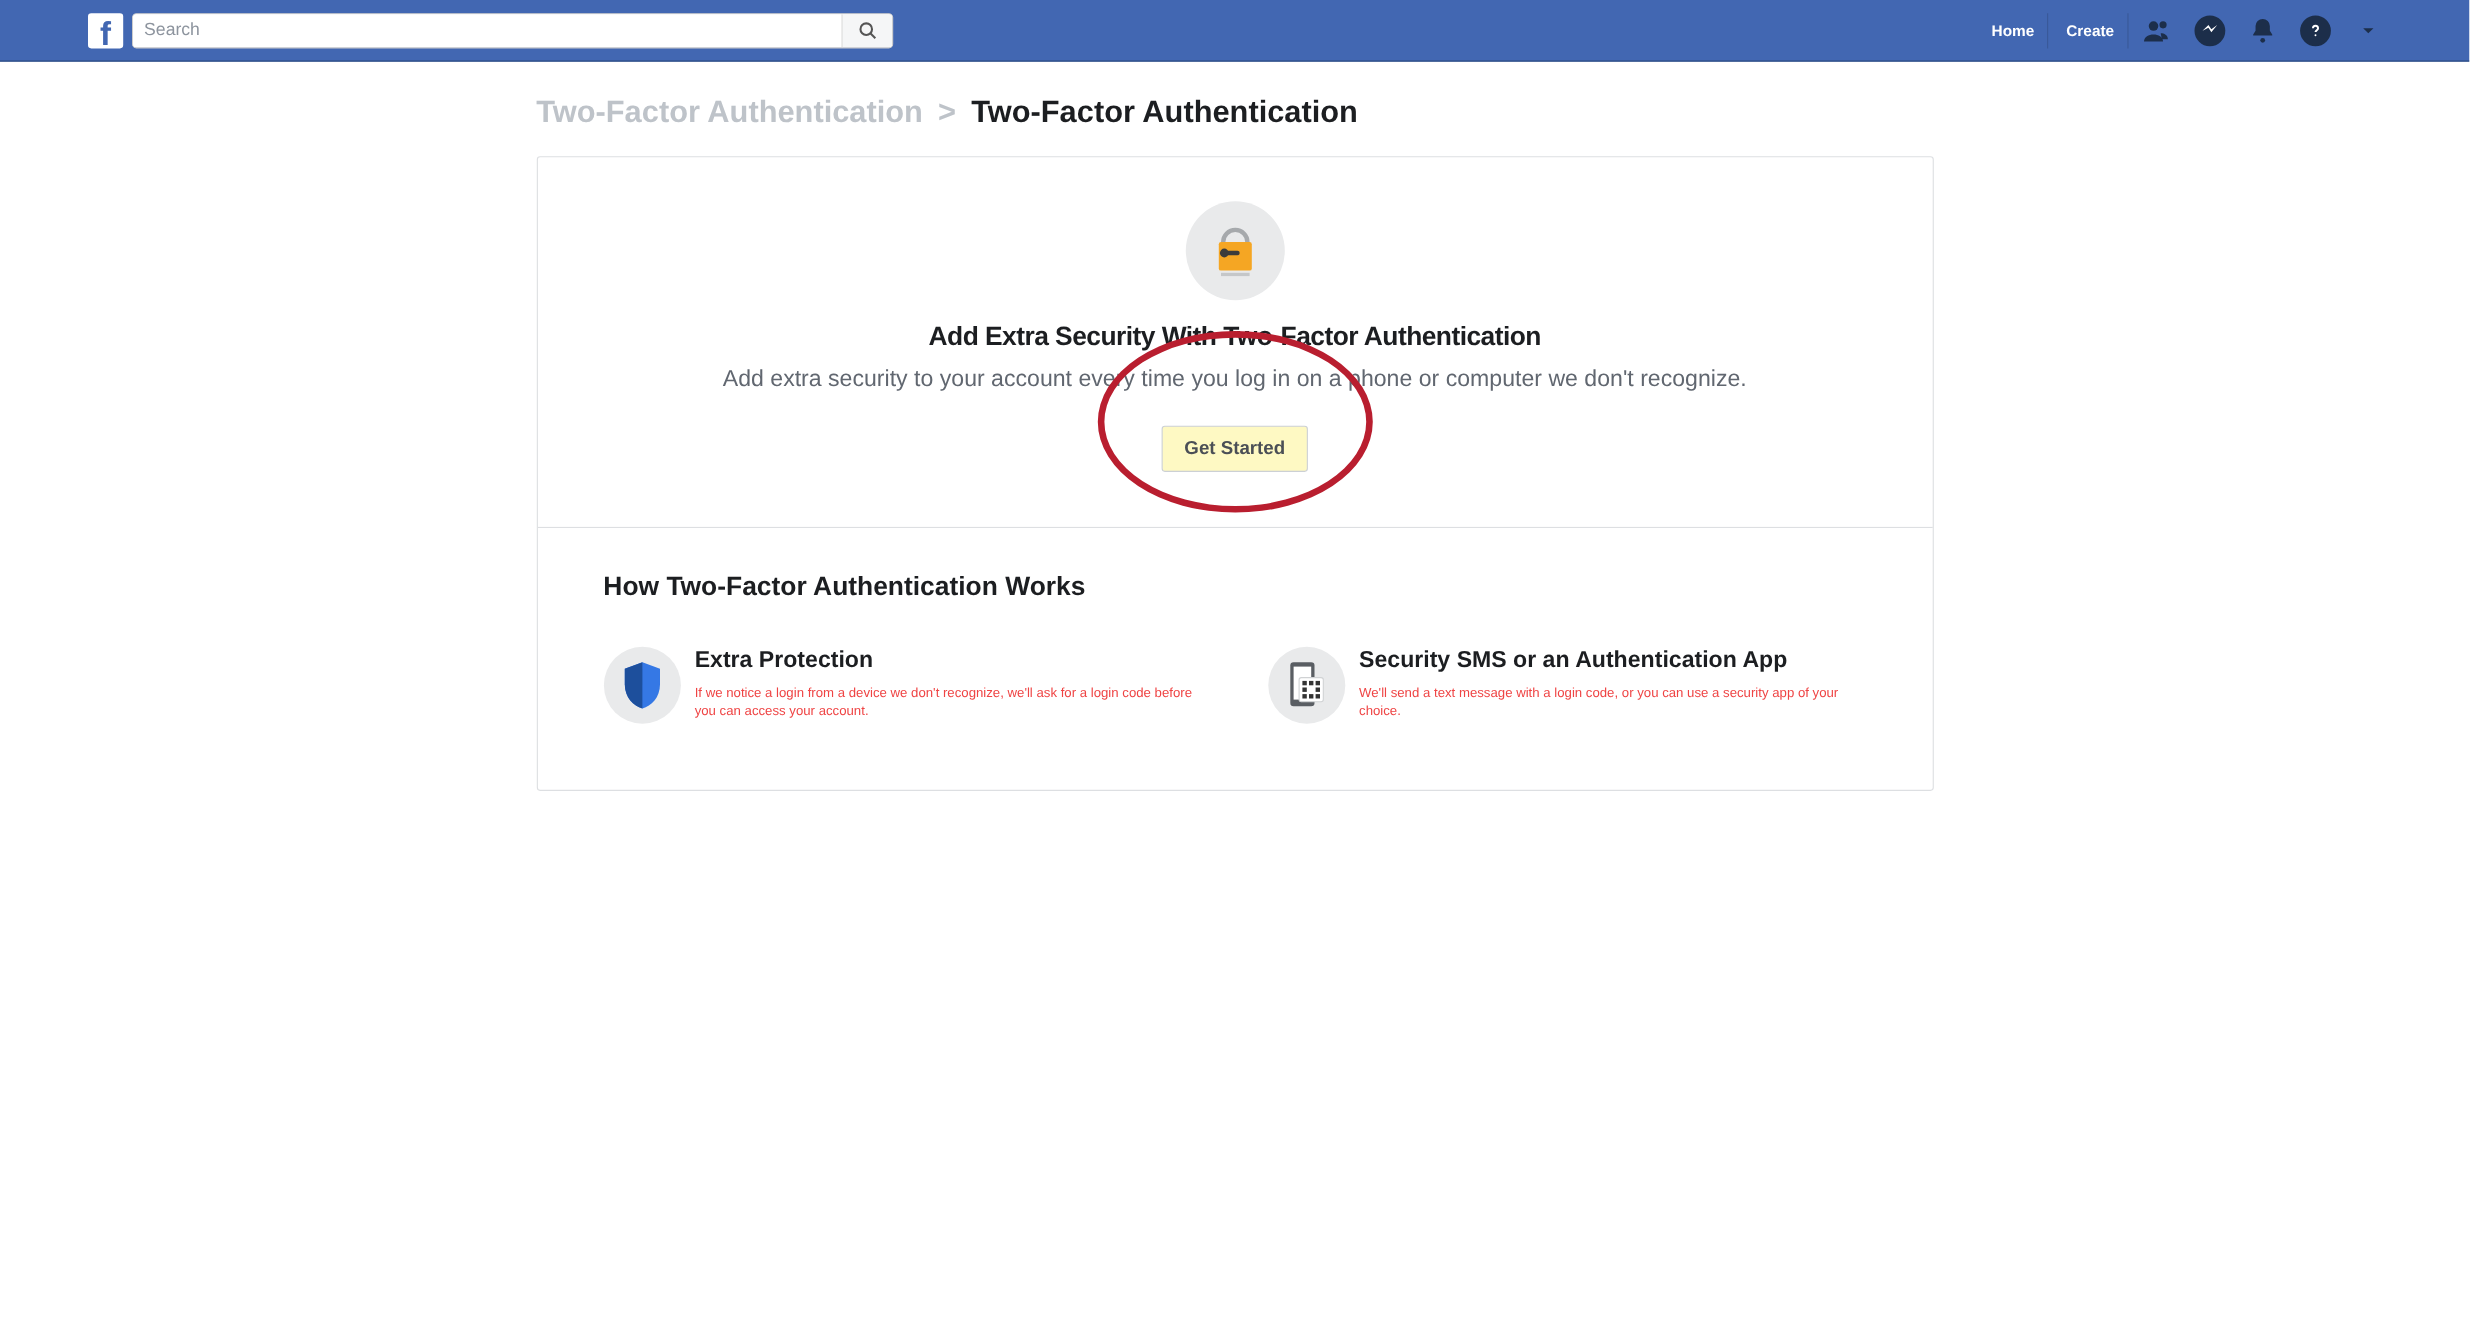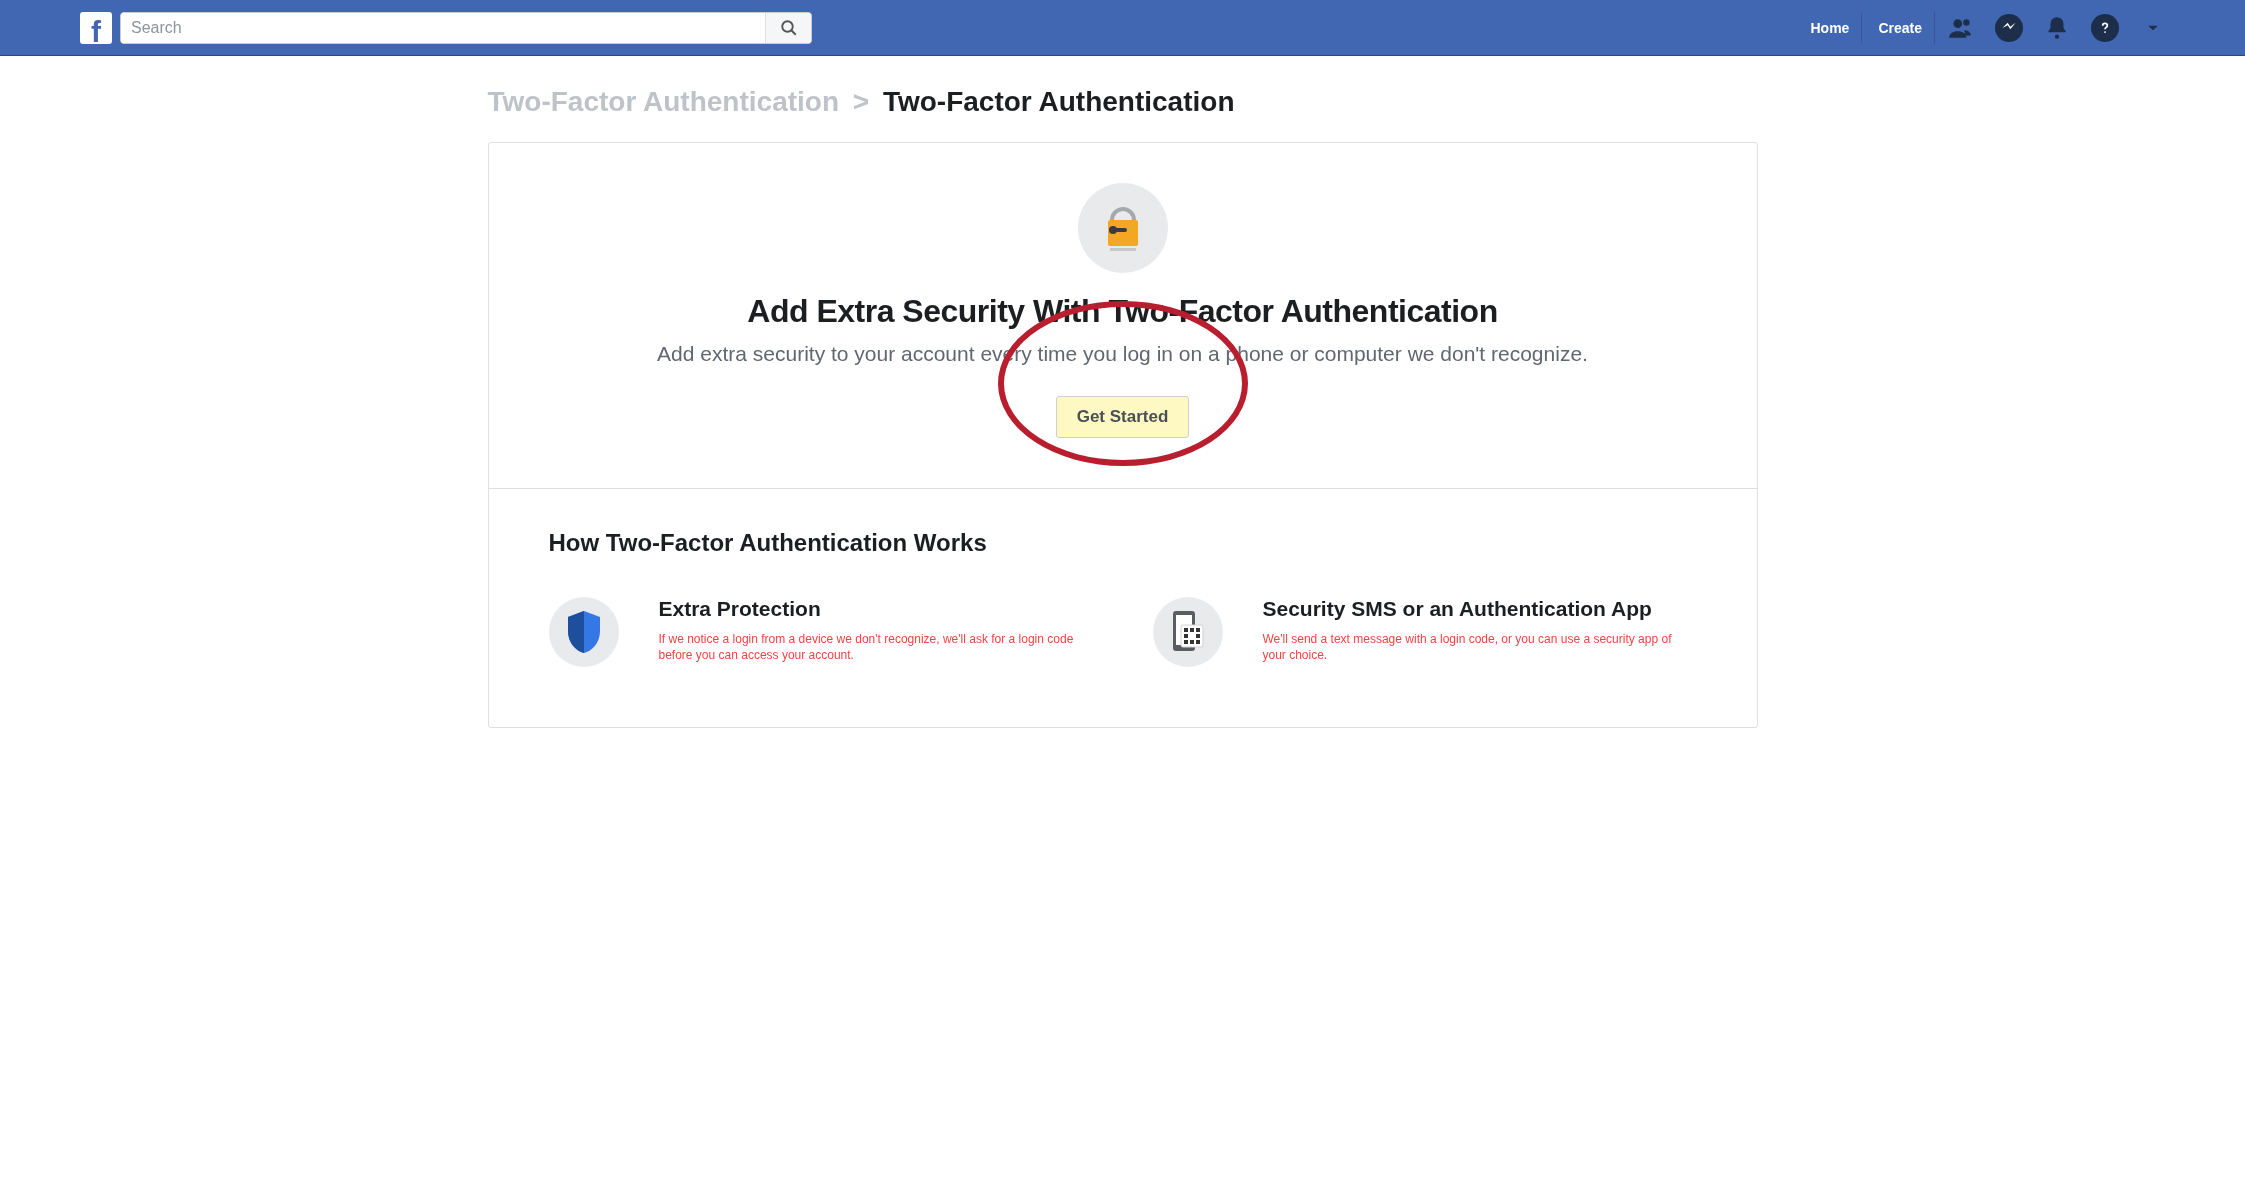--- a/index.html
+++ b/index.html
@@ -57,37 +57,37 @@
     
     .panel { border: 1px solid #dddfe2; border-radius: 3px; }
     .panel-hero {
       text-align: center; padding: 40px 30px 50px; border-bottom: 1px solid #dddfe2;
       position: relative;
     }
     .hero-icon-box {
       width: 90px; height: 90px; border-radius: 50%; background: #e9eaeb;
       margin: 0 auto 20px; display: flex; align-items: center; justify-content: center;
     }
-    .hero-title { font-size: 32px; font-weight: bold; color: #1c1e21; margin-bottom: 12px; letter-spacing: -0.5px; }
+    .hero-title { font-size: 24px; font-weight: bold; color: #1c1e21; margin-bottom: 12px; letter-spacing: -0.5px; }
     .hero-sub { font-size: 21px; color: #616770; margin-bottom: 30px; }
     .get-started-btn {
       background: #fef9c3; border: 1px solid #ccd0d5; padding: 10px 20px;
       font-size: 17px; font-weight: bold; color: #4b4f56; border-radius: 3px; cursor: pointer;
     }
     .red-circle {
       position: absolute; width: 250px; height: 165px; border: 6px solid #b91e2f;
       border-radius: 50%; left: 50%; top: 355px; transform: translate(-50%, 0);
       pointer-events: none;
     }
 
     
     .how-section { padding: 40px 60px 60px; }
     .how-title { font-size: 24px; font-weight: bold; color: #1c1e21; margin-bottom: 40px; }
     .cards { display: flex; gap: 60px; }
-    .card { display: flex; gap: 40px; flex: 1; justify-content: space-between; }
+    .card { display: flex; gap: 13px; flex: 1; justify-content: space-between; }
     .card-icon {
       width: 70px; height: 70px; border-radius: 50%; background: #e9eaeb; flex: 0 0 70px;
       display: flex; align-items: center; justify-content: center;
     }
     .card-body { flex: 1; }
     .card-title { font-size: 21px; font-weight: bold; margin-bottom: 10px; }
     .card-text { font-size: 12px; color: #ef4444; line-height: 1.35; }
   </style>
 </head>
 <body>

